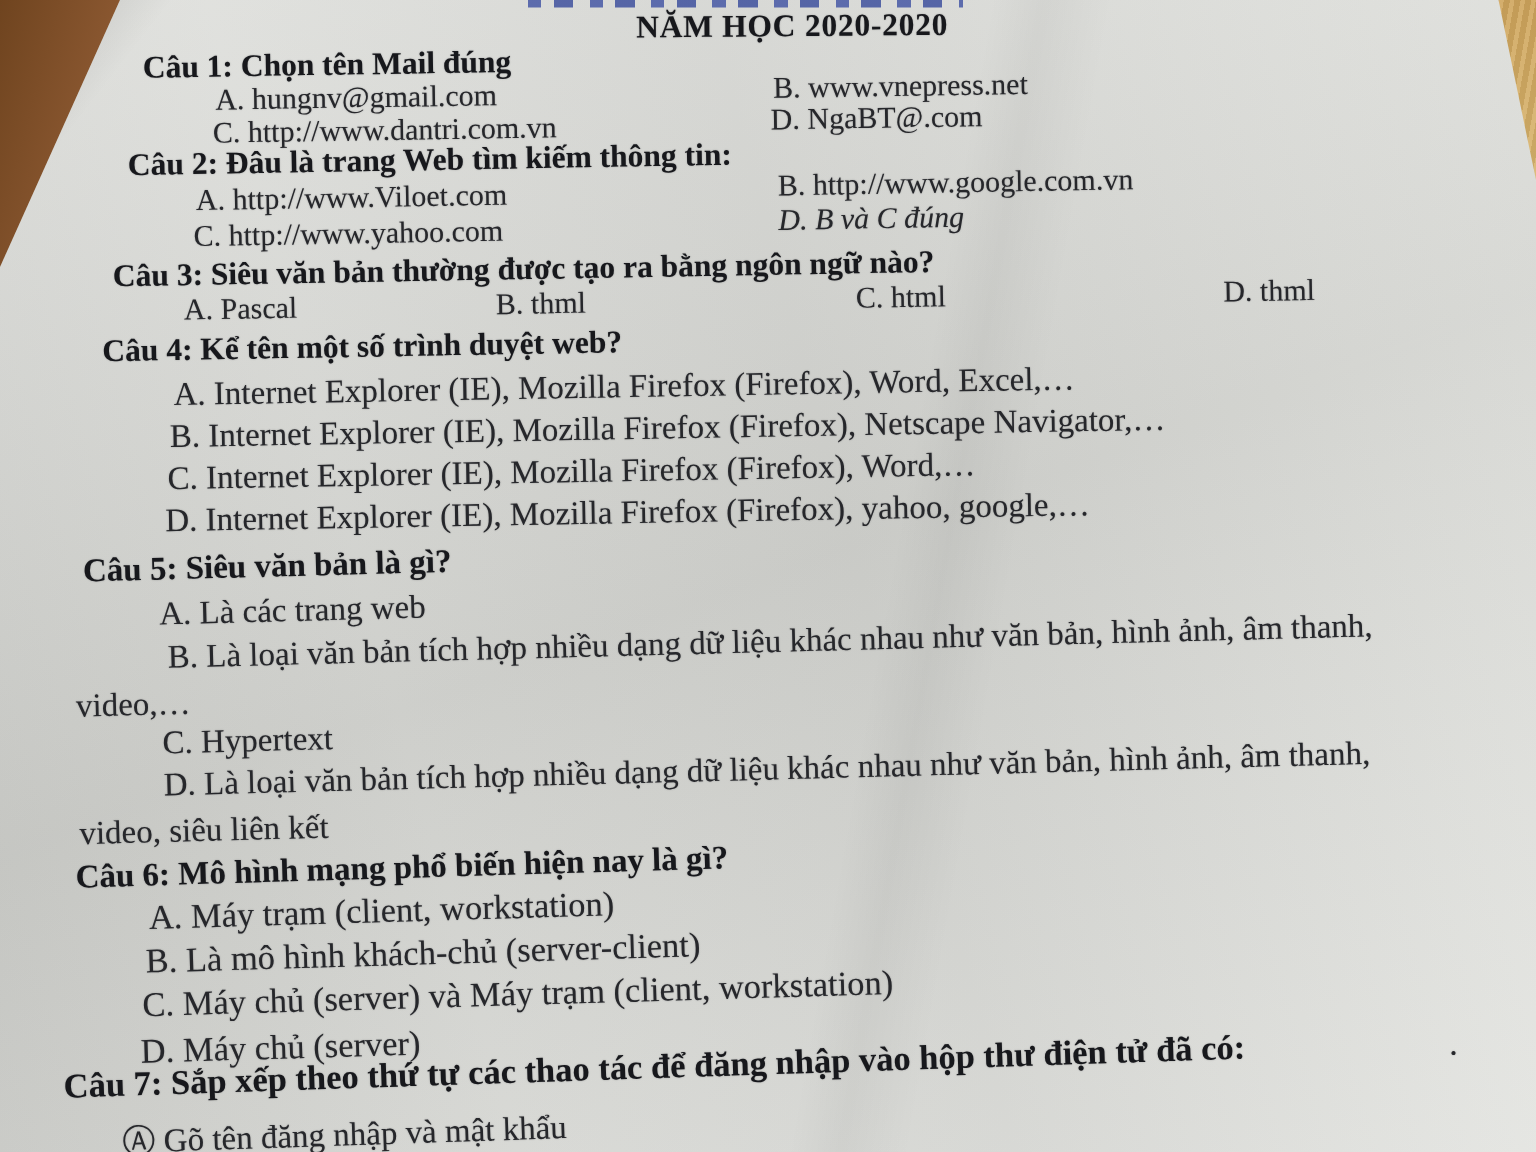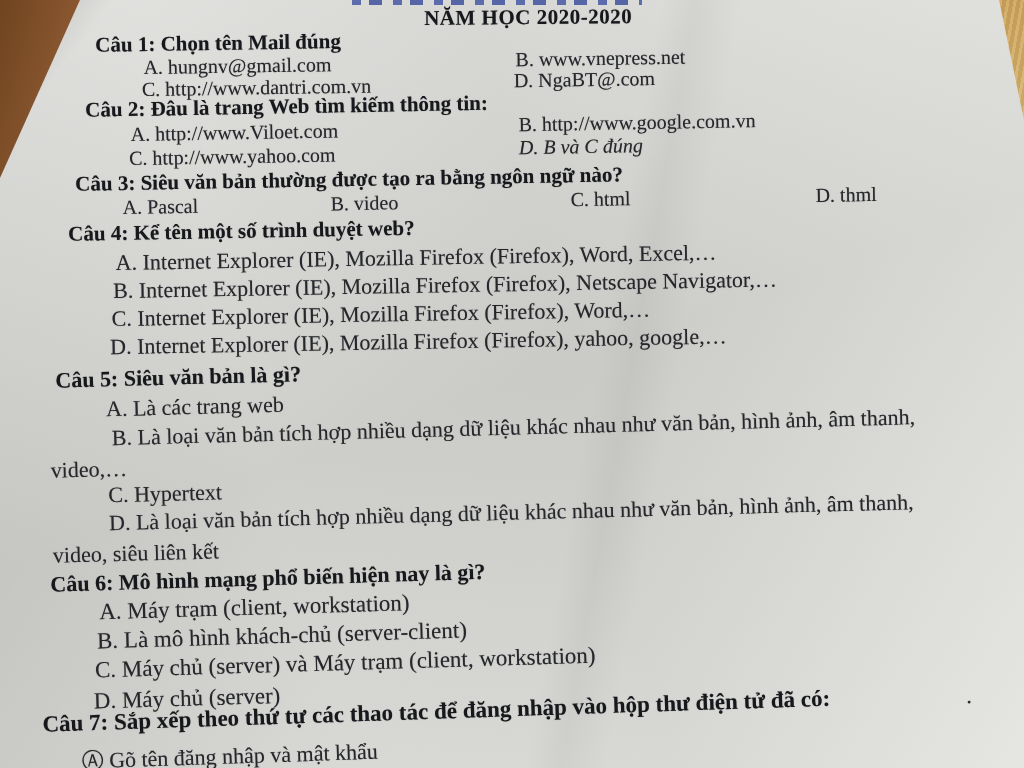--- a/index.html
+++ b/index.html
@@ -78,21 +78,21 @@
     <div class="txt s21 qhead" style="left:10px;top:0;">Câu 2:  Đâu là trang Web tìm kiếm thông tin:</div>
     <div class="txt s20" style="left:55px;top:26px;">A. http://www.Viloet.com</div>
     <div class="txt s20" style="left:443px;top:23px;">B. http://www.google.com.vn</div>
     <div class="txt s20" style="left:53px;top:50px;">C. http://www.yahoo.com</div>
     <div class="txt s20 it" style="left:443px;top:46px;">D. B và C đúng</div>
   </div>
 
   <div class="block" style="left:68px;top:172px;width:830px;transform:rotate(-1deg);">
     <div class="txt s21 qhead" style="left:7px;top:0;">Câu 3: Siêu văn bản thường được tạo ra bằng ngôn ngữ nào?</div>
     <div class="txt s20" style="left:54px;top:25px;">A. Pascal</div>
-    <div class="txt s20" style="left:262px;top:25px;">B. video</div>
+    <div class="txt s20" style="left:262px;top:25px;">B. thml</div>
     <div class="txt s20" style="left:502px;top:25px;">C. html</div>
     <div class="txt s20" style="left:747px;top:25px;">D. thml</div>
   </div>
 
   <div class="block" style="left:60px;top:222px;width:880px;transform:rotate(-1deg);">
     <div class="txt s21 qhead" style="left:8px;top:0;">Câu 4: Kể tên một số trình duyệt web?</div>
     <div class="txt s22" style="left:55px;top:29px;">A. Internet Explorer (IE), Mozilla Firefox (Firefox), Word, Excel,…</div>
     <div class="txt s22" style="left:52px;top:57px;">B. Internet Explorer (IE), Mozilla Firefox (Firefox), Netscape Navigator,…</div>
     <div class="txt s22" style="left:50px;top:85px;">C. Internet Explorer (IE), Mozilla Firefox (Firefox), Word,…</div>
     <div class="txt s22" style="left:48px;top:113px;">D. Internet Explorer (IE), Mozilla Firefox (Firefox), yahoo, google,…</div>

